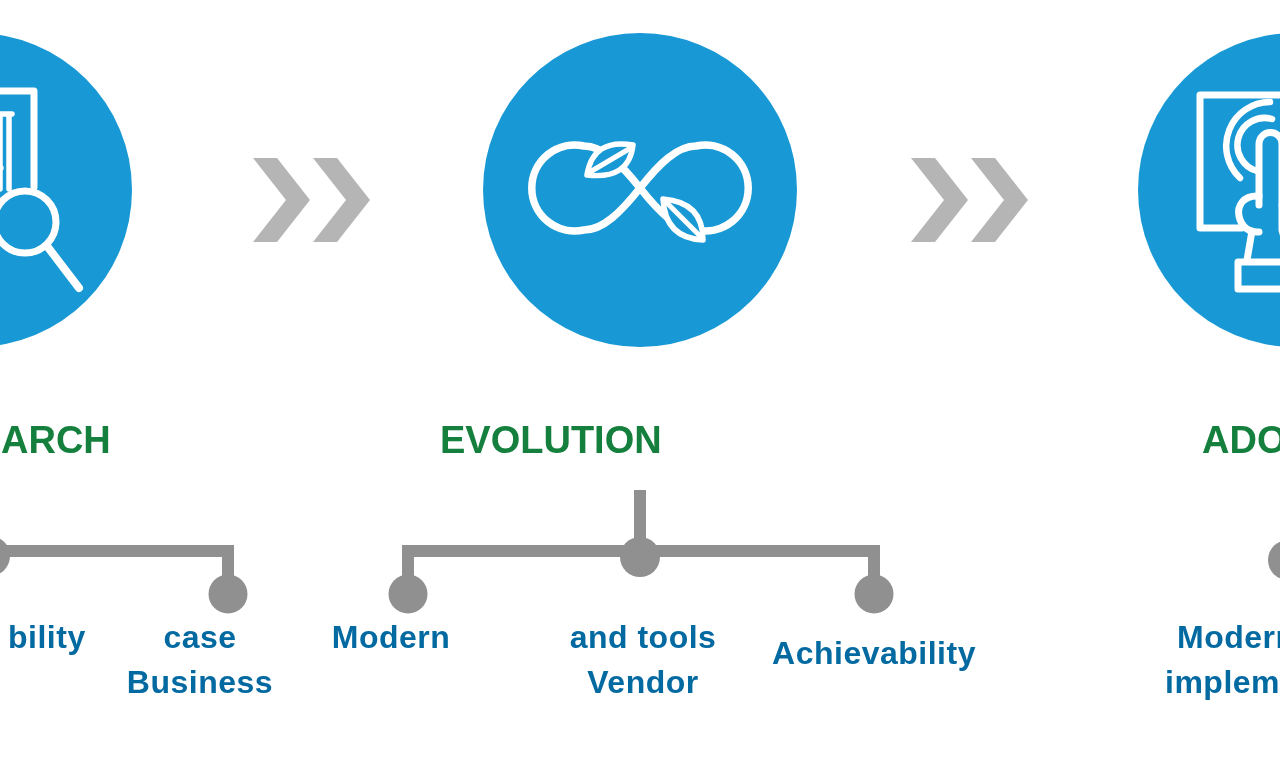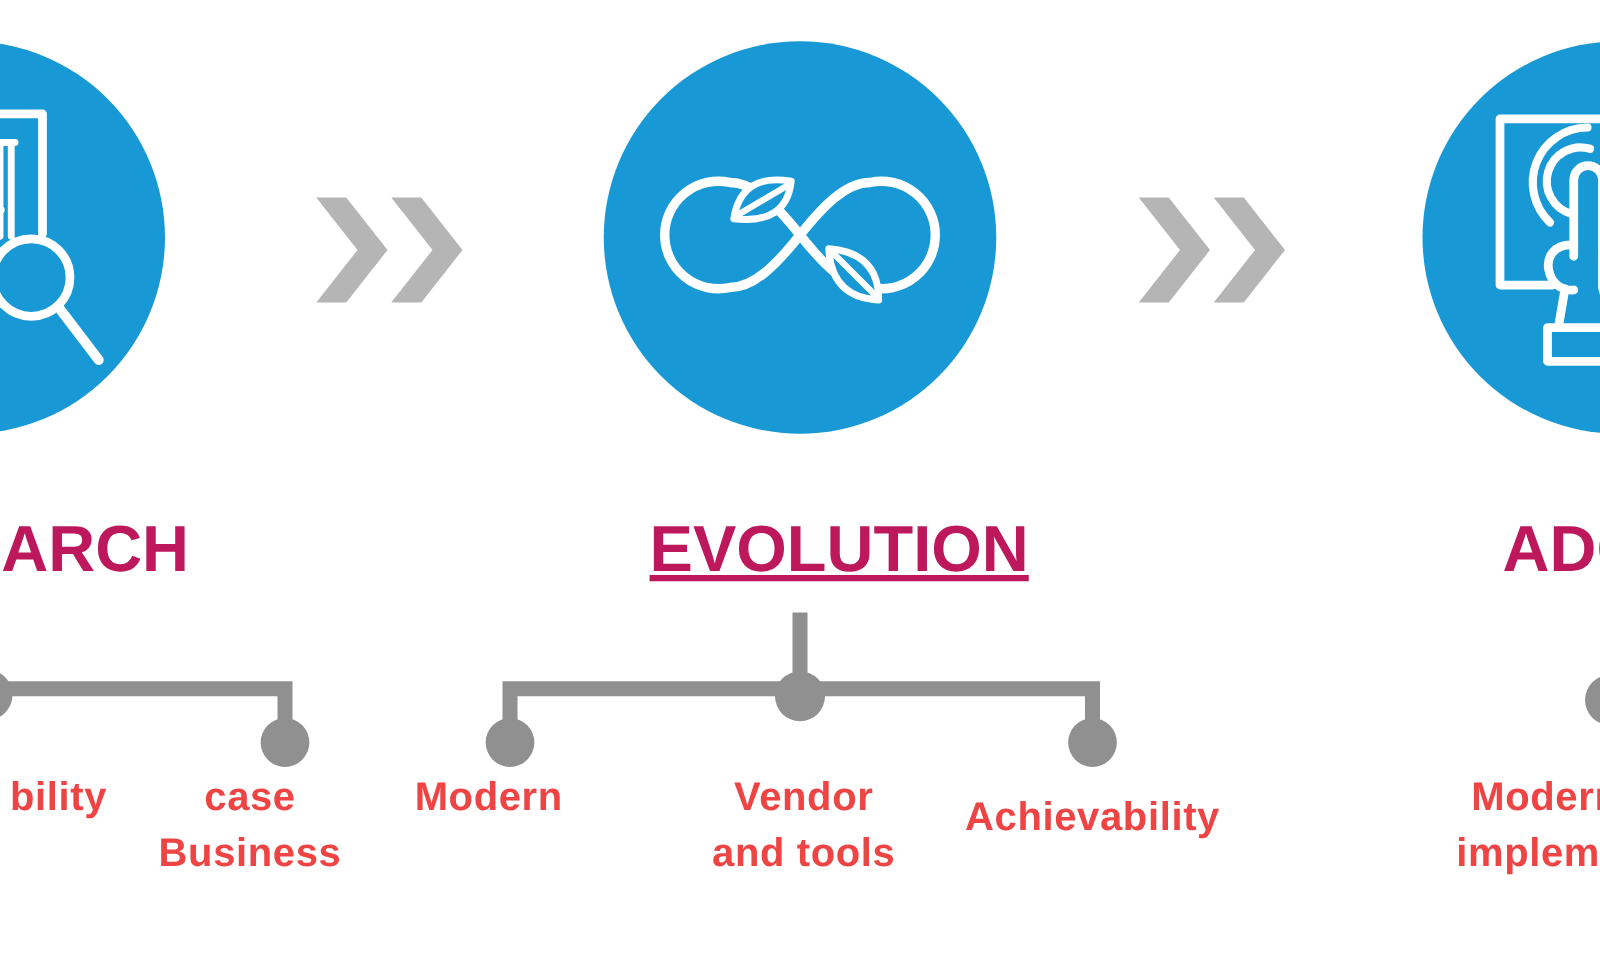--- a/index.html
+++ b/index.html
@@ -1,25 +1,25 @@
 <!DOCTYPE html>
 <html><head>
 <meta charset="utf-8">
 <style>
   html,body{margin:0;padding:0;}
   body{width:1280px;height:768px;overflow:hidden;background:#ffffff;
        font-family:"Liberation Sans","DejaVu Sans",sans-serif;position:relative;}
   .stage-canvas{position:absolute;left:0;top:0;}
   .title{position:absolute;top:412px;height:56px;line-height:56px;
-         font-size:52px;font-weight:700;color:#be185d;white-space:nowrap;}
+         font-size:38px;font-weight:700;color:#15803d;white-space:nowrap;}
   .t-research{left:1px;}
-  .t-evolution{left:423px;width:400px;text-align:right;text-decoration:underline;}
+  .t-evolution{left:440px;width:400px;text-align:left;}
   .t-adoption{left:1202px;}
   .sublabel{position:absolute;top:615px;font-size:32px;font-weight:700;
-            color:#ef4444;line-height:45px;letter-spacing:0.5px;
+            color:#0369a1;line-height:45px;letter-spacing:0.5px;
             text-align:center;white-space:nowrap;}
   .l-bility{left:8px;text-align:left;}
   .l-business{left:100px;width:200px;}
   .l-modstrat{left:291px;width:200px;}
   .l-vendor{left:543px;width:200px;}
   .l-achiev{left:724px;width:300px;margin-top:16px;}
   .l-modimpl-1{left:1177px;text-align:left;}
   .l-modimpl-2{left:1165px;top:660px;text-align:left;}
 </style>
 </head>
@@ -109,22 +109,22 @@
 <div class="sublabel l-business">
   <div>case</div>
   <div>Business</div>
 </div>
 
 <div class="sublabel l-modstrat">
   <div>Modern</div>
 </div>
 
 <div class="sublabel l-vendor">
+  <div>and tools</div>
   <div>Vendor</div>
-  <div>and tools</div>
 </div>
 
 <div class="sublabel l-achiev">
   <div>Achievability</div>
 </div>
 
 <div class="sublabel l-modimpl-1">Modern</div>
 <div class="sublabel l-modimpl-2">implementation</div>
 
 </body></html>

